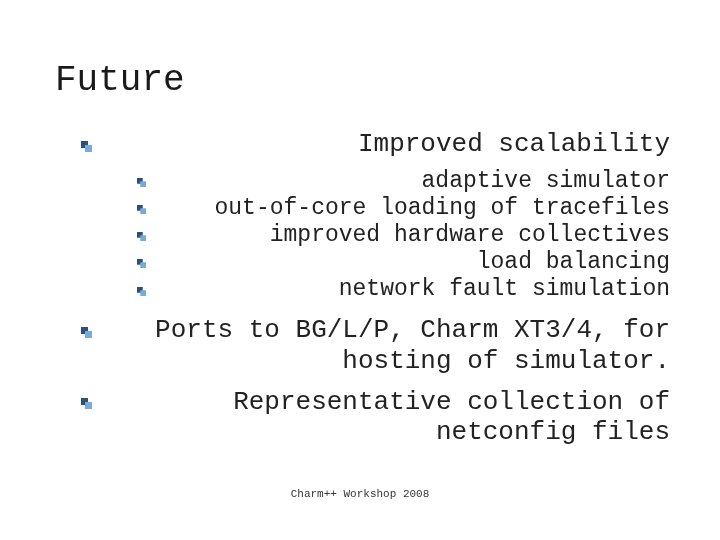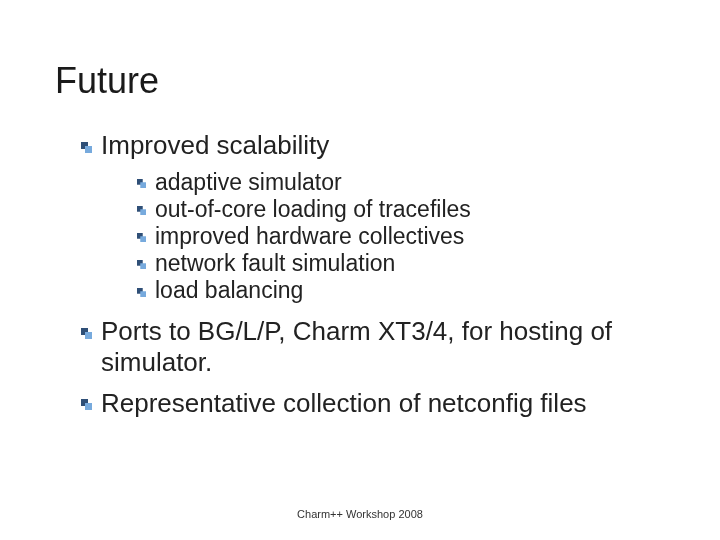--- a/index.html
+++ b/index.html
@@ -10,39 +10,41 @@
     background: #ffffff;
     font-family: Arial, Helvetica, sans-serif;
     color: #202020;
   }
   .slide {
     box-sizing: border-box;
     width: 720px;
     height: 540px;
     padding: 60px 50px 38px 55px;
     position: relative;
+    font-family: Liberation Mono, monospace;
   }
   .title {
     font-size: 36px;
     font-weight: 400;
     margin: 0 0 28px 0;
     color: #1a1a1a;
   }
   ul.lvl1 {
     list-style: none;
     margin: 0;
     padding: 0 0 0 26px;
   }
   ul.lvl1 > li {
     font-size: 26px;
     line-height: 1.18;
     position: relative;
     padding-left: 20px;
     margin: 0 0 10px 0;
     color: #222;
+    text-align: right;
   }
   ul.lvl2 {
     list-style: none;
     margin: 8px 0 12px 0;
     padding: 0 0 0 36px;
   }
   ul.lvl2 > li {
     font-size: 23px;
     line-height: 1.18;
     position: relative;
@@ -54,21 +56,21 @@
     position: absolute;
     left: 0;
     top: 0.45em;
     display: inline-block;
   }
   .bullet svg { display: block; }
   .footer {
     position: absolute;
     left: 0;
     width: 720px;
-    bottom: 20px;
+    bottom: 40px;
     text-align: center;
     font-size: 11px;
     color: #333;
   }
 </style>
 </head>
 <body>
 
 <div class="slide">
   <h1 class="title">Future</h1>
@@ -112,30 +114,30 @@
           </span>
           <span>improved hardware collectives</span>
         </li>
         <li>
           <span class="bullet">
             <svg width="9" height="9" viewBox="0 0 11 11">
               <rect x="0" y="0" width="7" height="7" fill="#2f4f77"></rect>
               <rect x="4" y="4" width="7" height="7" fill="#77aadd"></rect>
             </svg>
           </span>
-          <span>network fault simulation</span>
+          <span>load balancing</span>
         </li>
         <li>
           <span class="bullet">
             <svg width="9" height="9" viewBox="0 0 11 11">
               <rect x="0" y="0" width="7" height="7" fill="#2f4f77"></rect>
               <rect x="4" y="4" width="7" height="7" fill="#77aadd"></rect>
             </svg>
           </span>
-          <span>load balancing</span>
+          <span>network fault simulation</span>
         </li>
       </ul>
     </li>
 
     <li>
       <span class="bullet">
         <svg width="11" height="11" viewBox="0 0 11 11">
           <rect x="0" y="0" width="7" height="7" fill="#2f4f77"></rect>
           <rect x="4" y="4" width="7" height="7" fill="#77aadd"></rect>
         </svg>

